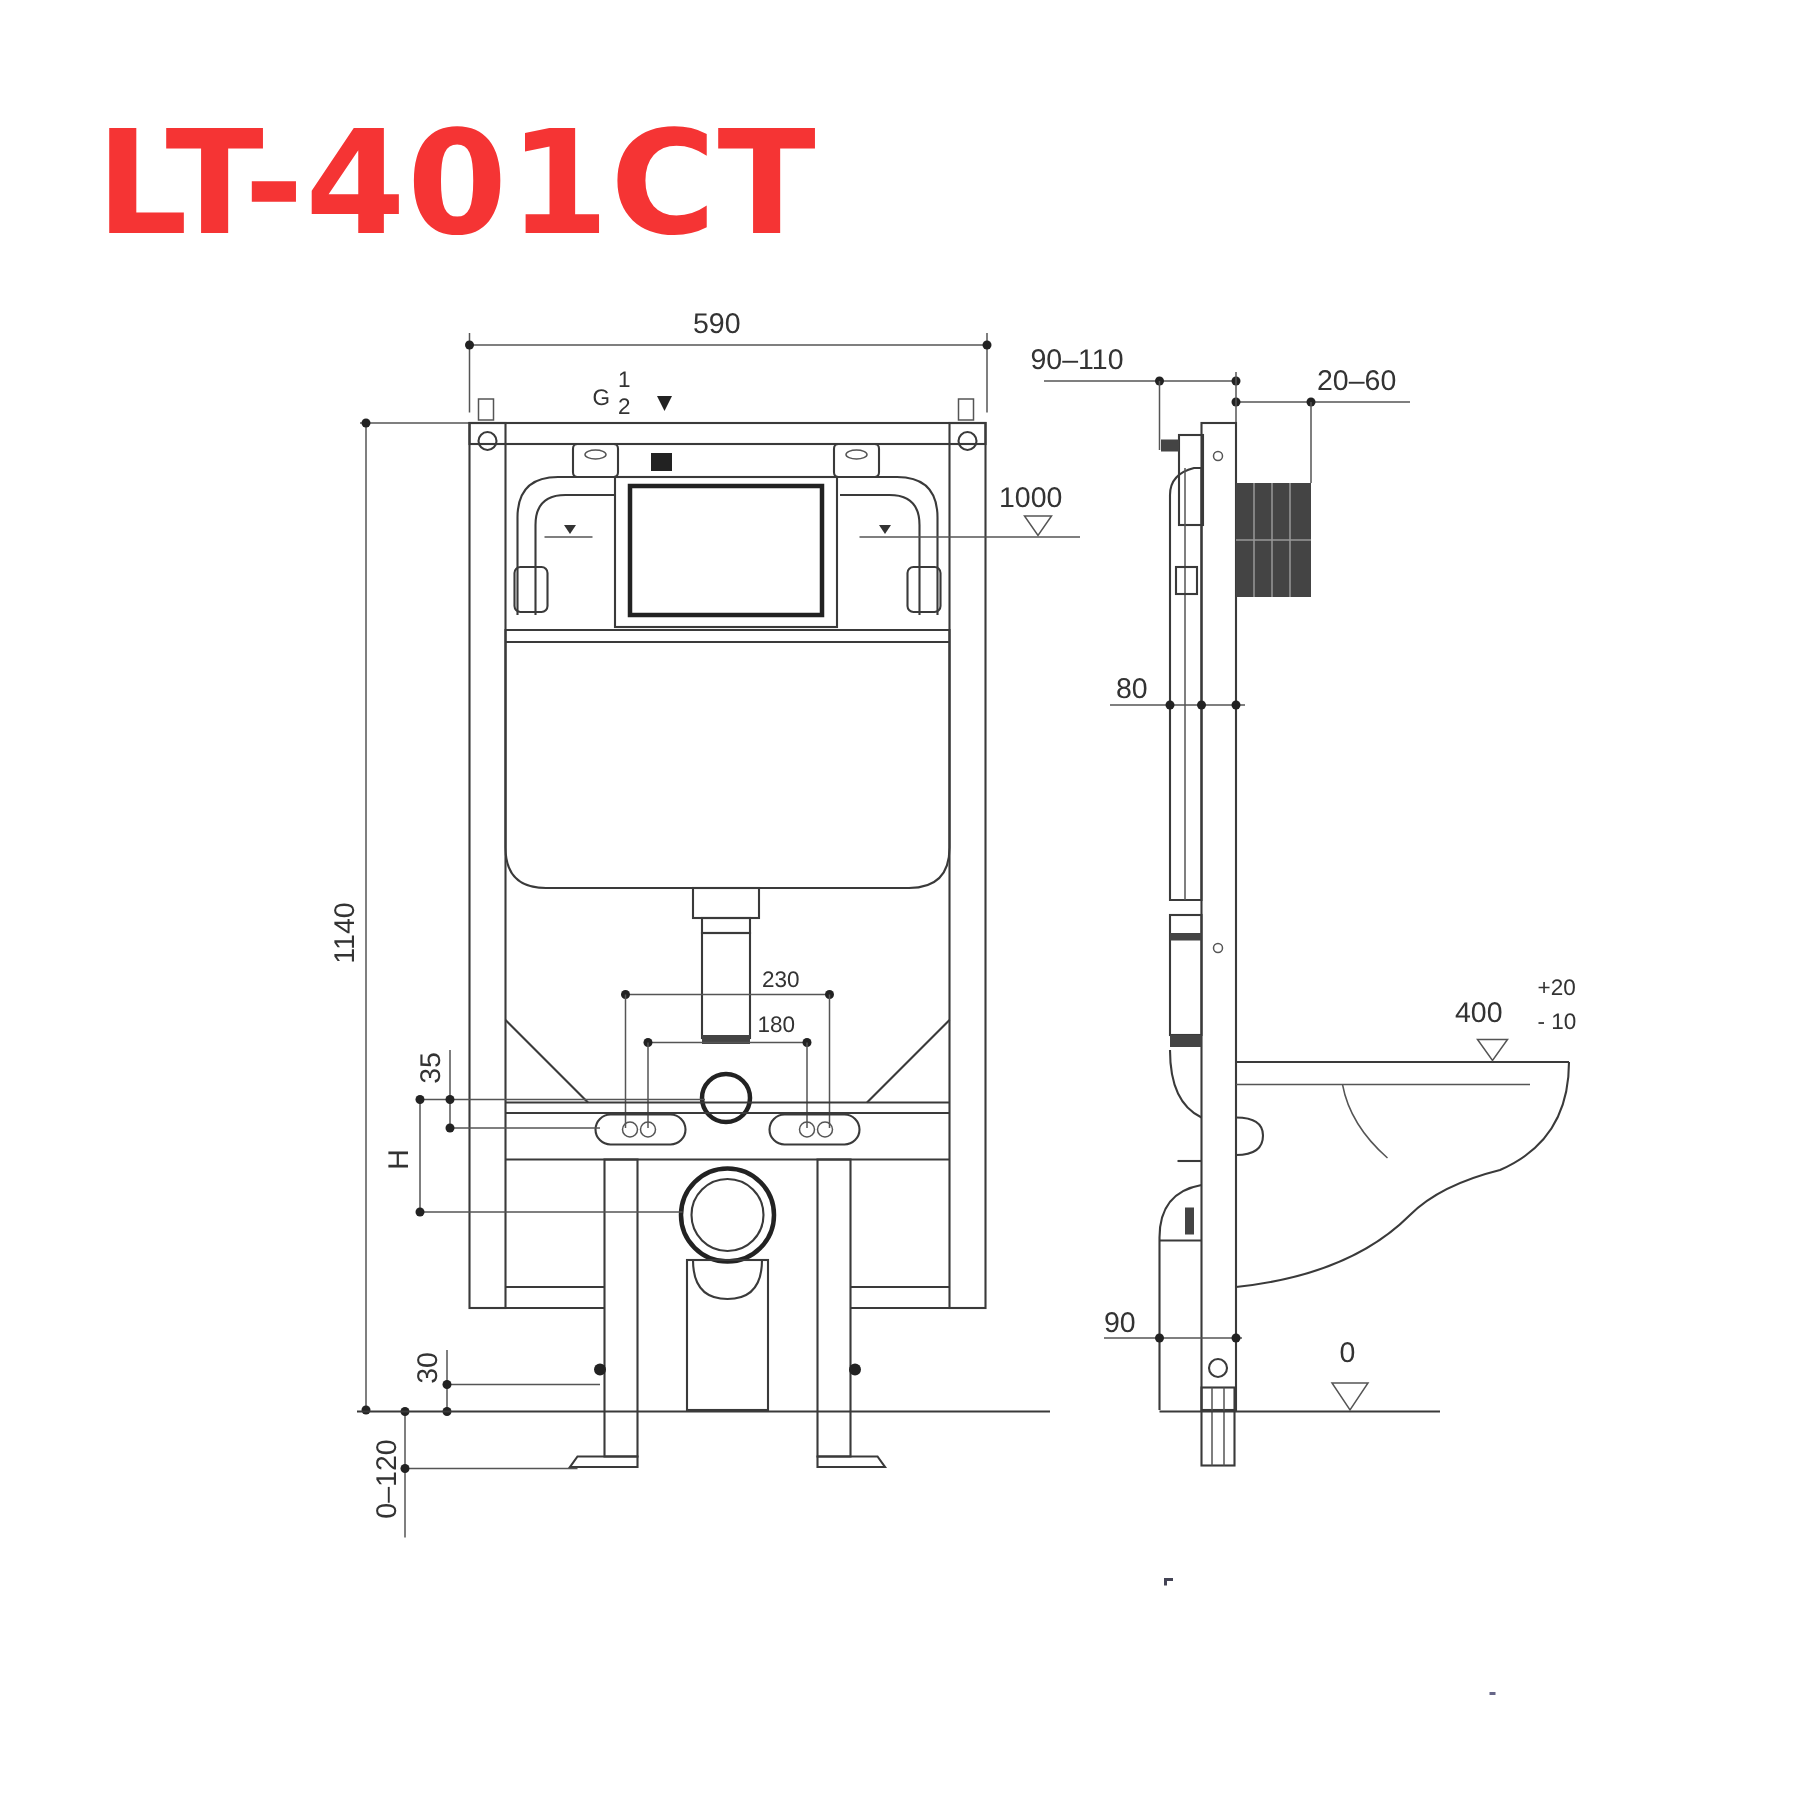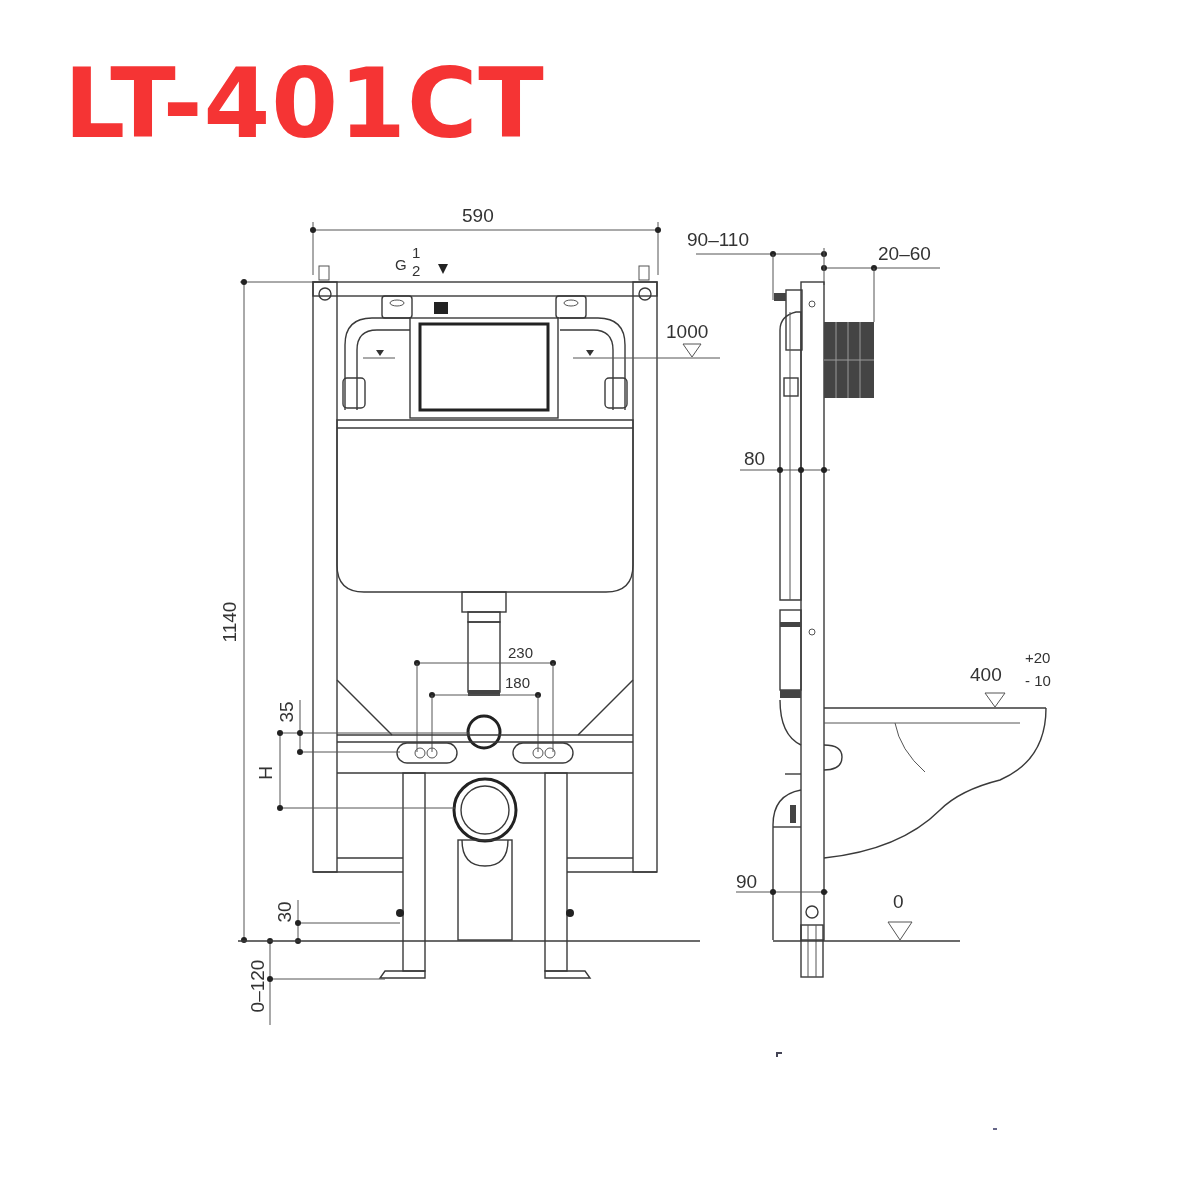--- a/index.html
+++ b/index.html
@@ -1,18 +1,18 @@
 <!DOCTYPE html>
 <html><head>
 <meta charset="utf-8">
 <style>
   html, body { margin: 0; padding: 0; background: #ffffff; }
   body { width: 1200px; height: 1200px; position: relative; overflow: hidden; font-family: "DejaVu Sans", sans-serif; }
   .title {
-    position: absolute; left: 64px; top: 56px;
+    position: absolute; left: 64px; top: 74px;
     font-family: "DejaVu Sans", sans-serif; font-weight: bold;
     font-size: 96px; letter-spacing: 1px; line-height: 1;
     color: #f53434;
   }
   svg.drawing { position: absolute; left: 0; top: 0; }
   .dim { font-family: "Liberation Sans", sans-serif; font-size: 19px; fill: #333333; }
   .dim-sm { font-family: "Liberation Sans", sans-serif; font-size: 15px; fill: #333333; }
   .ln { stroke: #3a3a3a; fill: none; stroke-width: 1.4; }
   .thin { stroke: #555; fill: none; stroke-width: 1; }
   .thick { stroke: #222; fill: none; stroke-width: 3; }

